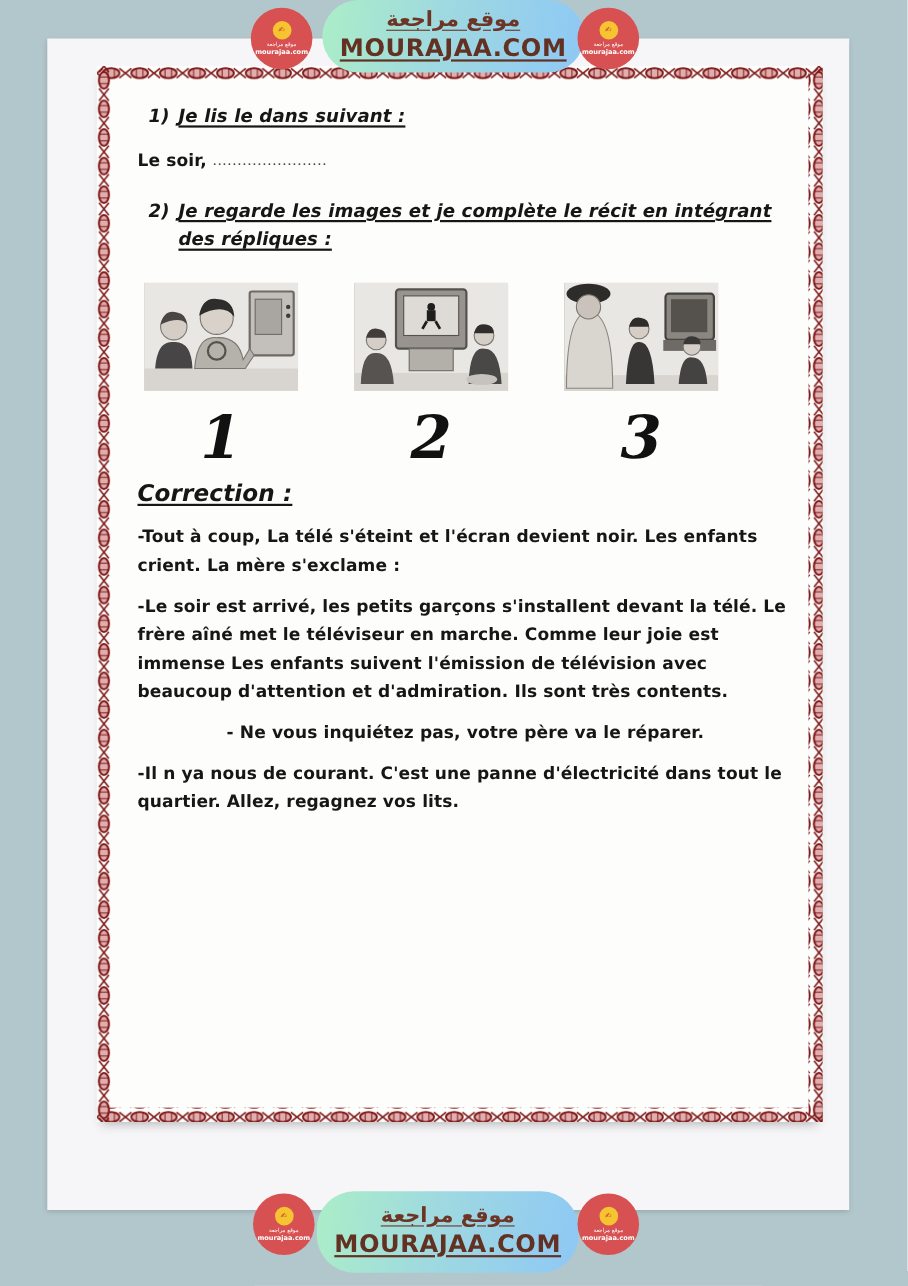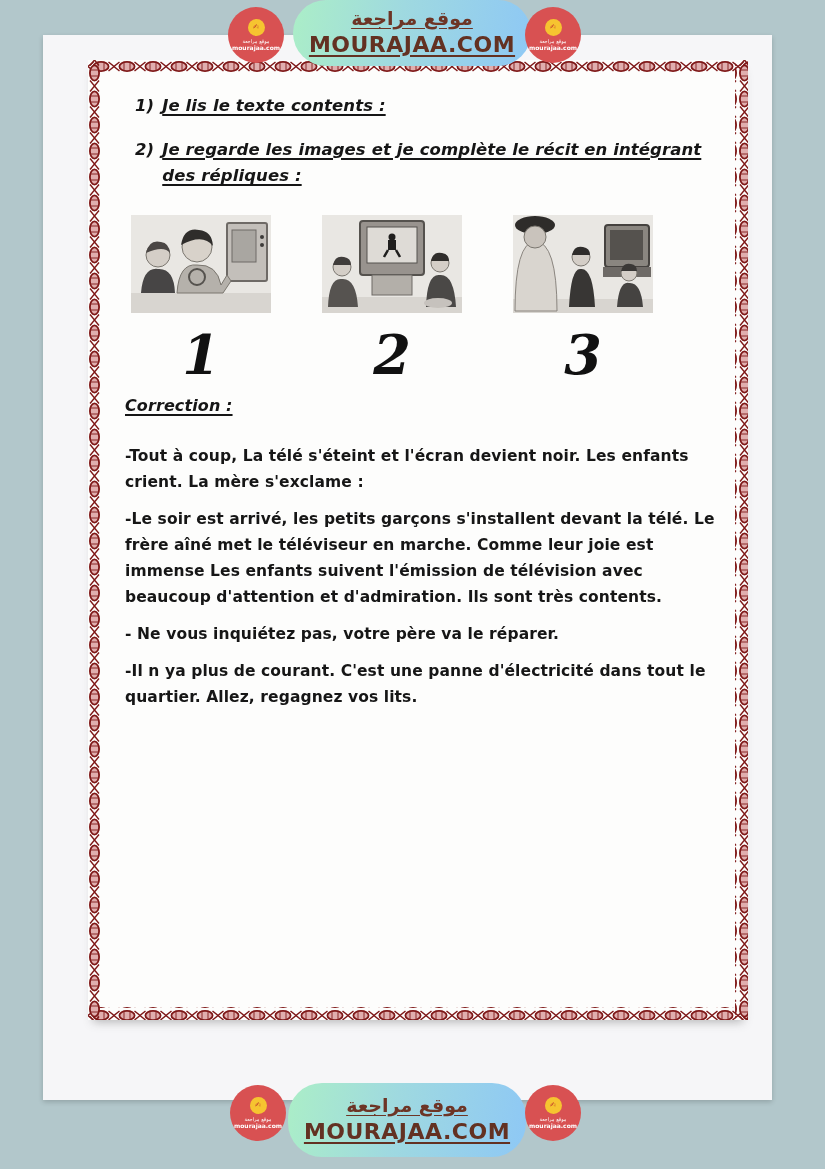--- a/index.html
+++ b/index.html
@@ -64,25 +64,25 @@
   .lesoir-dots{font-size:8px;letter-spacing:1.5px;color:#444;vertical-align:1px;}
   .figures-row{display:flex;margin:26px 0 10px 6px;}
   .figure{width:140px;margin-right:51px;display:flex;flex-direction:column;align-items:center;}
   .figure:last-child{margin-right:0;}
   .figure svg{display:block;width:140px;height:98px;background:#eae8e4;box-shadow:0 0 0 1px #b9b5b0 inset;}
   .figure-number{
     margin-top:14px;font-family:"DejaVu Serif",serif;font-style:italic;font-weight:bold;
     font-size:54px;line-height:56px;color:#111;
   }
   .correction-title{
-    margin:6px 0 24px 0;font-size:16px;font-weight:bold;font-style:italic;
+    margin:6px 0 14px 0;font-size:21px;font-weight:bold;font-style:italic;
     text-decoration:underline;text-decoration-thickness:2px;text-underline-offset:3px;
   }
   .gap-lg{margin-bottom:46px;}
-  .gap-md{margin-bottom:34px;}
+  .gap-md{margin-bottom:34px;text-align:center;}
 </style>
 </head>
 <body>
 
 <div class="logo-circle" style="left:228px;top:7px;">
   <span class="logo-sun">✍</span>
   <span class="logo-line-ar">موقع مراجعة</span>
   <span class="logo-line-en">mourajaa.com</span>
 </div>
 <div class="badge-pill" style="left:293px;top:0px;">
@@ -116,22 +116,26 @@
       <rect x="0" y="0" width="660" height="13" fill="url(#chainH)"></rect>
       <rect x="0" y="947" width="660" height="13" fill="url(#chainH)"></rect>
       <rect x="0" y="0" width="13" height="960" fill="url(#chainV)"></rect>
       <rect x="647" y="0" width="13" height="960" fill="url(#chainV)"></rect>
     </svg>
 
     <div class="doc-inner doc-text">
 
       <div class="exercise-title">
         <span>1)</span>
-        <span class="t-underline">Je lis le texte contents :</span>
+        <span class="t-underline">Je lis le dans suivant :</span>
       </div>
+      <p class="doc-par">
+        <span>Le soir,</span>
+        <span class="lesoir-dots">.......................</span>
+      </p>
 
       <div class="exercise-title" style="margin-top:18px;">
         <span>2)</span>
         <span class="t-underline" style="max-width:540px;">Je regarde les images et je complète le récit en intégrant des répliques :</span>
       </div>
 
       <div class="figures-row">
         <div class="figure">
           <svg viewBox="0 0 140 98">
             <rect width="140" height="98" fill="#e9e7e3"></rect>
@@ -188,21 +192,21 @@
             <path d="M104,92 Q106,66 116,68 Q128,67 130,92 Z" fill="#454341"></path>
           </svg>
           <div class="figure-number">3</div>
         </div>
       </div>
 
       <div class="correction-title">Correction :</div>
       <p class="doc-par">-Tout à coup, La télé s'éteint et l'écran devient noir. Les enfants crient. La mère s'exclame :</p>
       <p class="doc-par gap-lg">-Le soir est arrivé, les petits garçons s'installent devant la télé. Le frère aîné met le téléviseur en marche. Comme leur joie est immense Les enfants suivent l'émission de  télévision avec beaucoup d'attention et d'admiration. Ils sont très contents.</p>
       <p class="doc-par gap-md">- Ne vous inquiétez pas, votre père va le réparer.</p>
-      <p class="doc-par">-Il n ya plus de courant. C'est une panne d'électricité dans tout le quartier. Allez, regagnez vos lits.</p>
+      <p class="doc-par">-Il n ya nous de courant. C'est une panne d'électricité dans tout le quartier. Allez, regagnez vos lits.</p>
     </div>
   </div>
 </div>
 
 <div class="logo-circle" style="left:230px;top:1085px;">
   <span class="logo-sun">✍</span>
   <span class="logo-line-ar">موقع مراجعة</span>
   <span class="logo-line-en">mourajaa.com</span>
 </div>
 <div class="badge-pill" style="left:288px;top:1083px;height:74px;">

